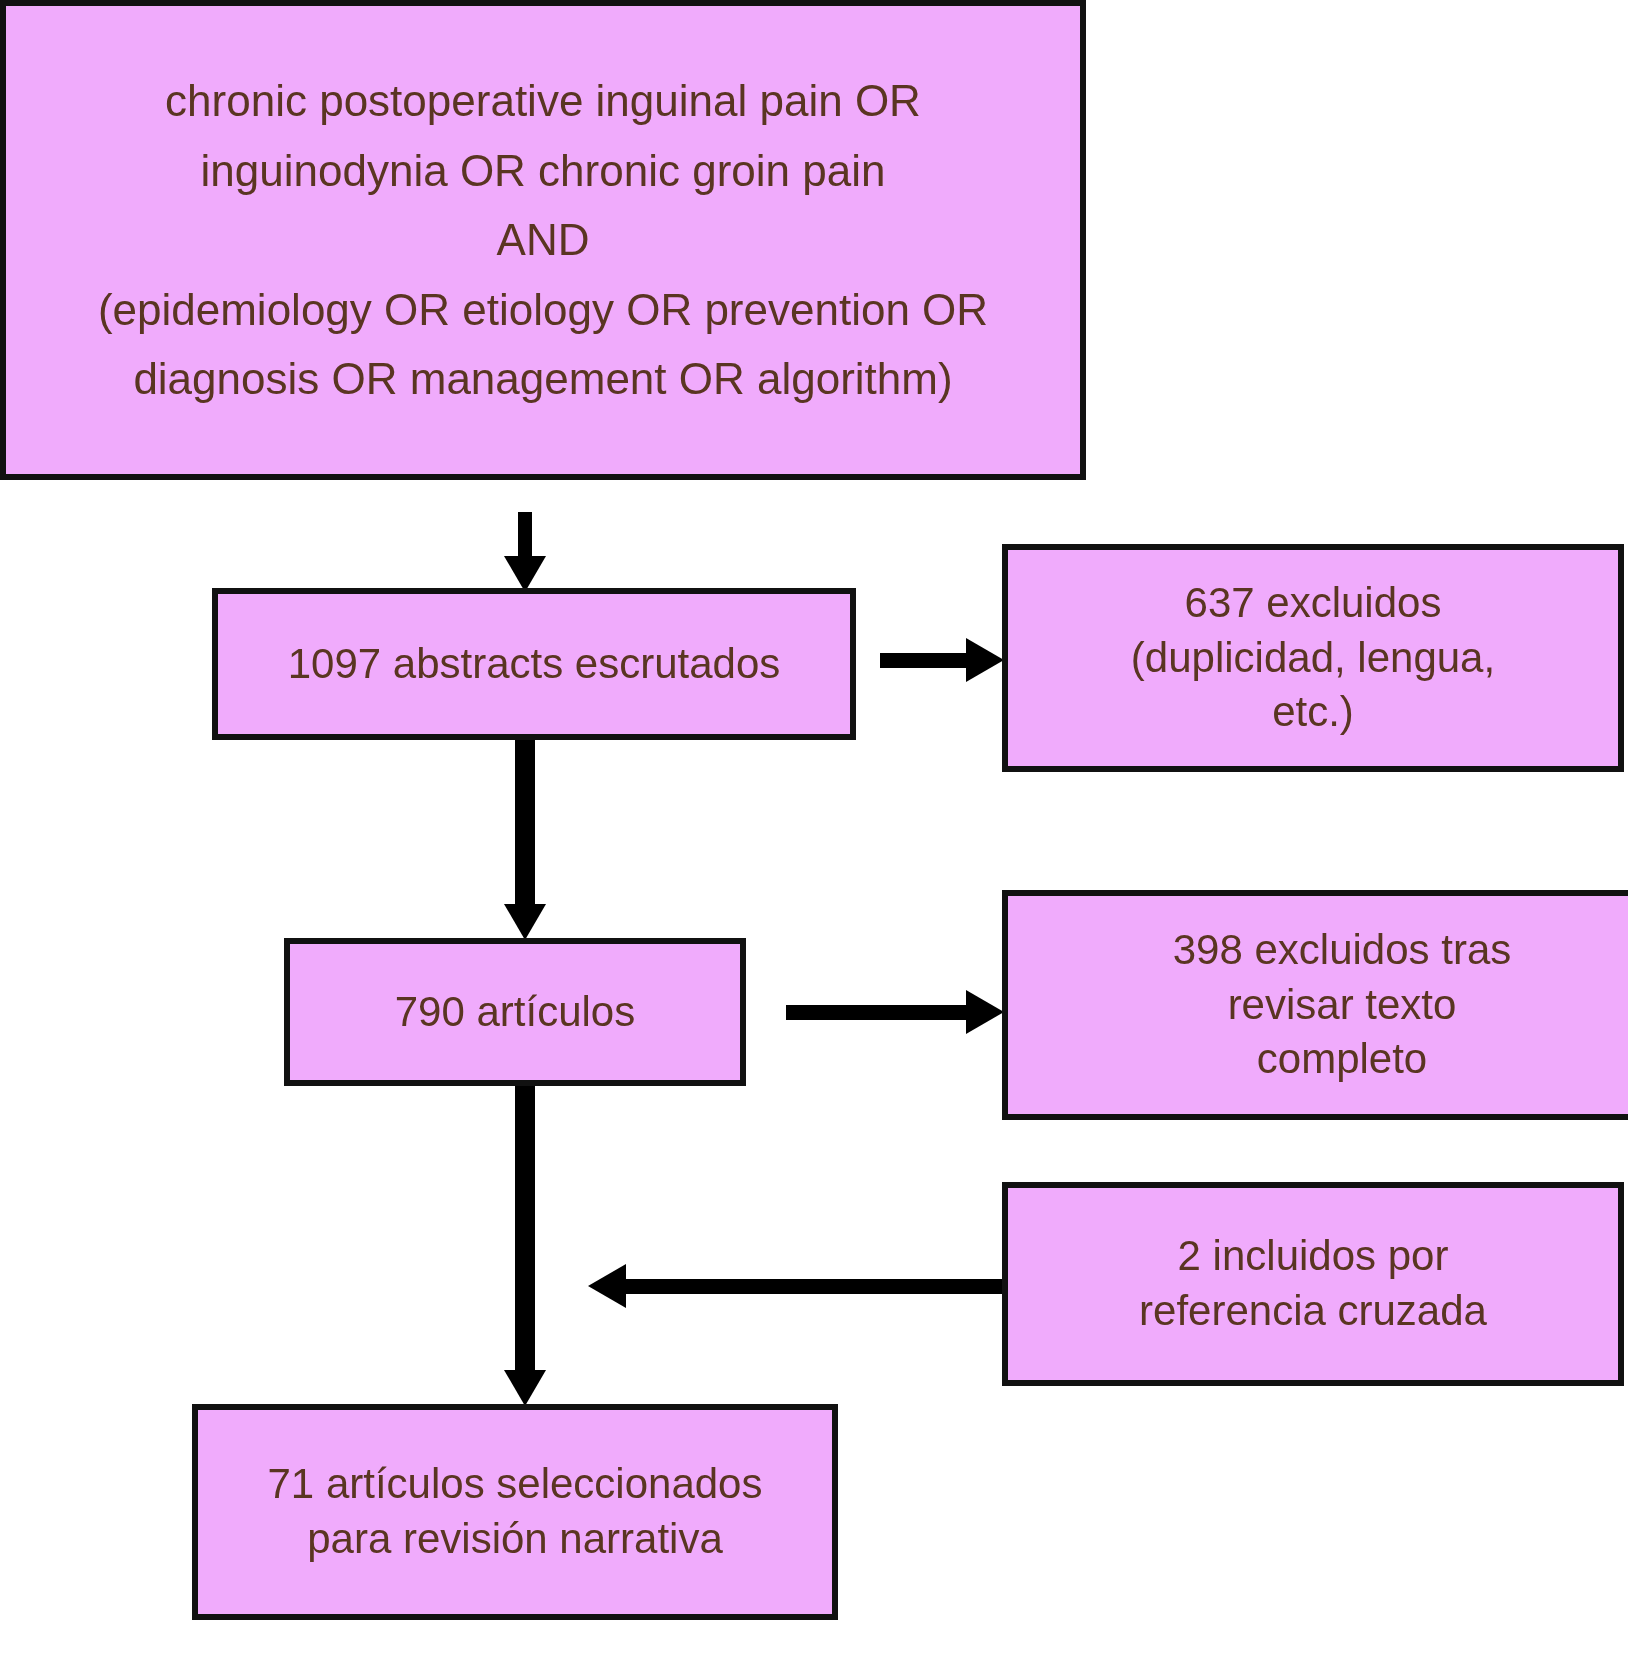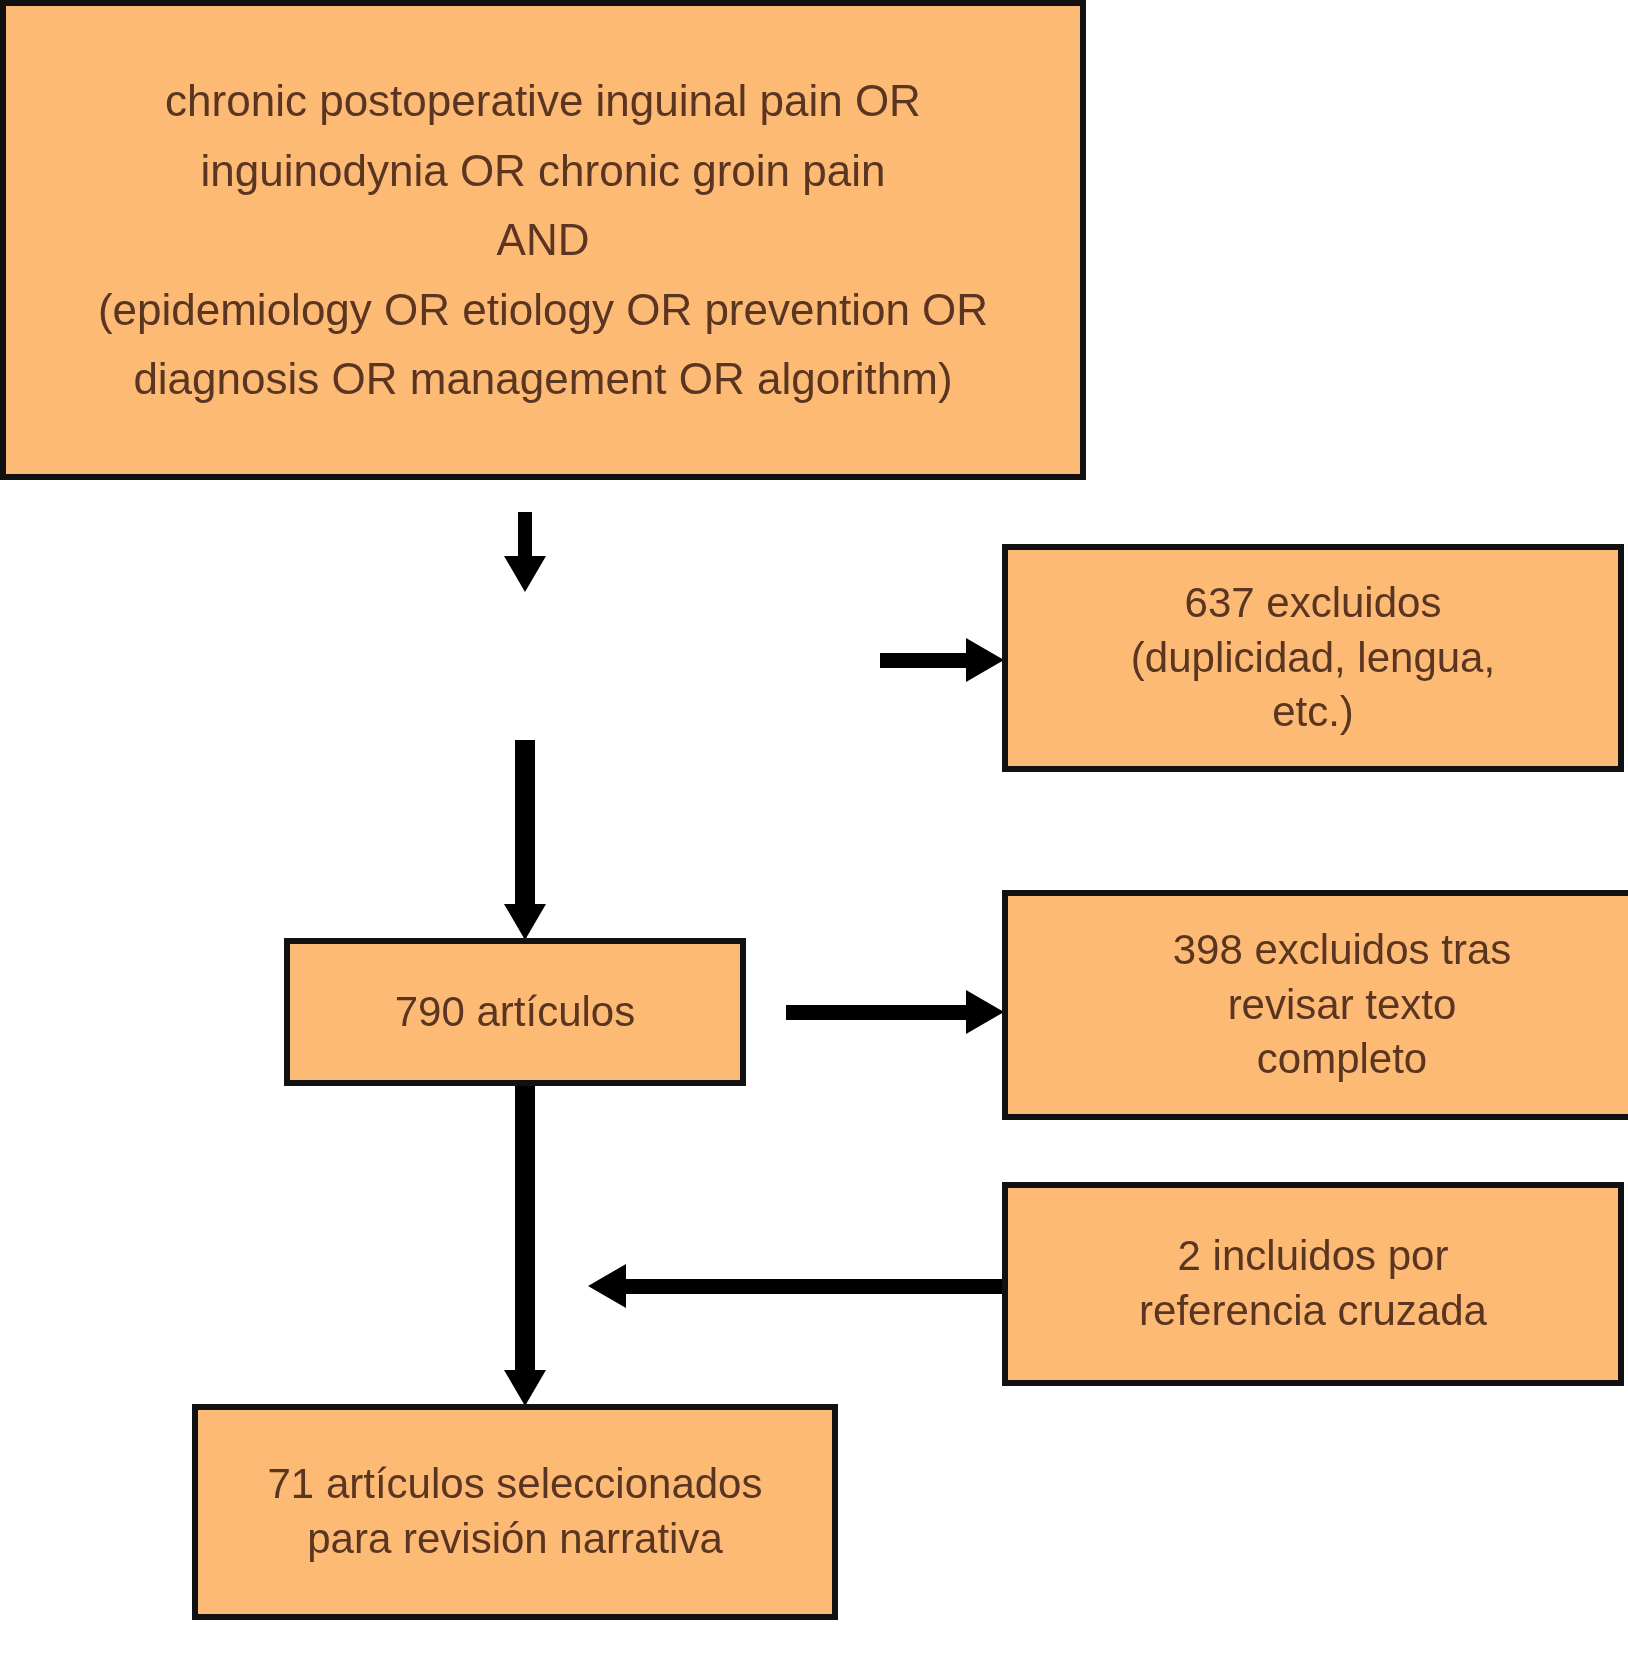--- a/index.html
+++ b/index.html
@@ -13,21 +13,21 @@
     height: 1678px;
     background: #ffffff;
     font-family: "Liberation Sans", sans-serif;
     overflow: hidden;
   }
 
   .node {
     position: absolute;
     box-sizing: border-box;
     border: 6px solid #111111;
-    background: #fdba74;
+    background: #f0abfc;
     display: flex;
     align-items: center;
     justify-content: center;
     color: #5a3522;
   }
 
   .node .txt {
     display: block;
     width: 100%;
     text-align: center;
@@ -206,20 +206,23 @@
 AND
 (epidemiology OR etiology OR prevention OR
 diagnosis OR management OR algorithm)</span>
   </div>
 
   <div class="arrow down" id="arrow-query-to-abstracts">
     <div class="shaft"></div>
     <div class="head"></div>
   </div>
 
+  <div class="node" id="node-abstracts">
+    <span class="txt">1097 abstracts escrutados</span>
+  </div>
 
   <div class="arrow right" id="arrow-abstracts-to-excluded1">
     <div class="shaft"></div>
     <div class="head"></div>
   </div>
 
   <div class="node" id="node-excluded1">
     <span class="txt">637 excluidos
 (duplicidad, lengua,
 etc.)</span>

